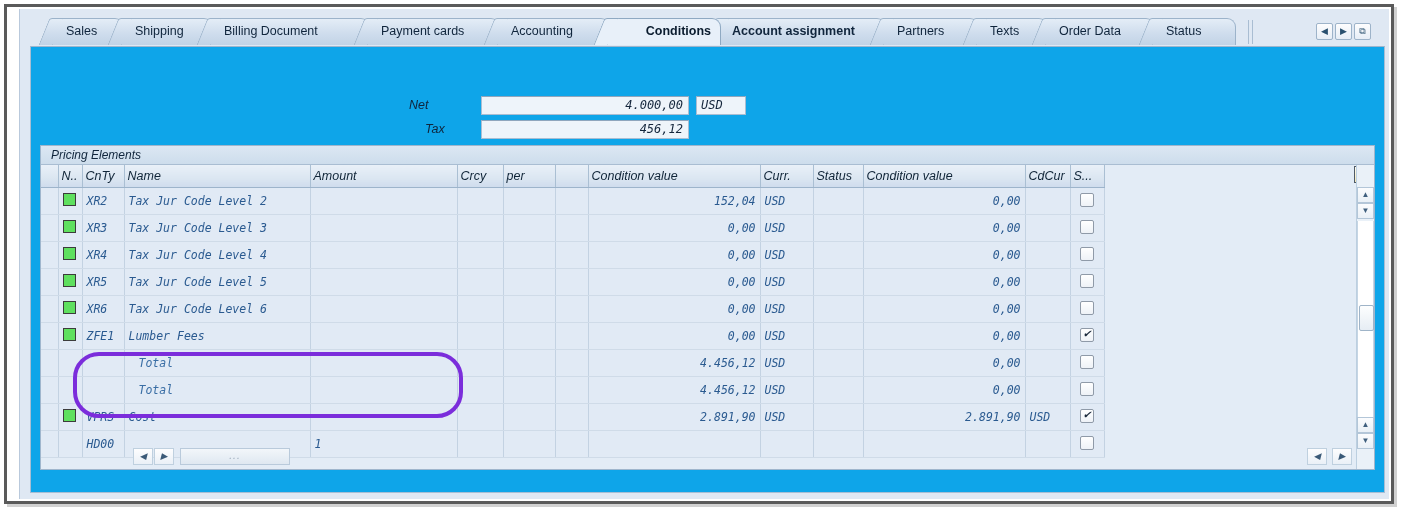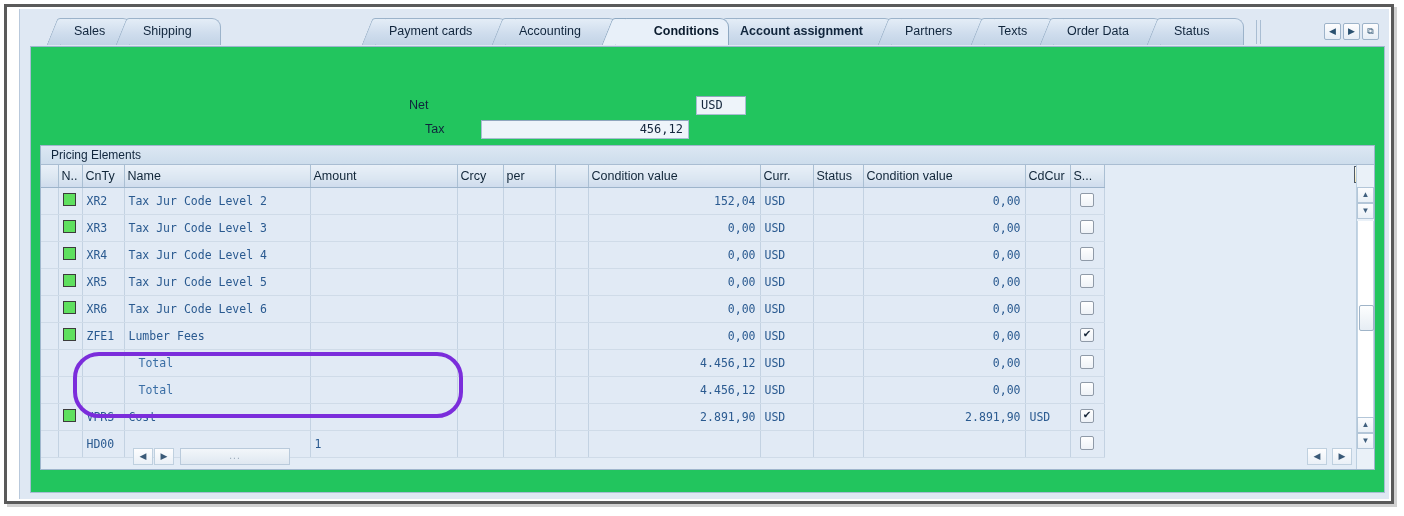--- a/index.html
+++ b/index.html
@@ -19,21 +19,21 @@
     box-sizing:border-box;
     box-shadow:3px 3px 0 rgba(0,0,0,.18);
   }
   #inner{
     position:absolute; left:12px; top:2px; right:2px; bottom:2px;
     background:#dfe8f3;
     border-left:1px solid #b9c9dc;
   }
   
   #tabstrip{
-    position:absolute; left:12px; top:0; right:0; height:38px;
+    position:absolute; left:4px; top:0; right:0; height:38px;
   }
   .tab{
     position:absolute; top:9px; height:27px;
     background:linear-gradient(to bottom,#e4edf7 0%,#cfdded 55%,#c2d3e6 100%);
     border:1px solid #9cb3ca;
     border-bottom:none;
     border-radius:2px 9px 0 0;
     box-sizing:border-box;
     padding:0 9px 0 13px;
     line-height:25px;
@@ -68,24 +68,25 @@
     border:1px solid #9db3c9;border-radius:2px;
     box-sizing:border-box;
     text-align:center;line-height:15px;font-size:9px;color:#29506f;
   }
   .tabsep{
     position:absolute;top:11px;width:1px;height:24px;background:#a9bdd2;
   }
   
   #panel{
     position:absolute;left:10px;top:37px;right:4px;bottom:6px;
-    background:#22c55e;
+    background:#0ea5e9;
     border:1px solid #a8bed4;
     border-top:1px solid #9db5cd;
     box-sizing:border-box;
+    font-style:italic;
   }
   .fldlabel{
     position:absolute;font-size:12.5px;color:#10253c;line-height:19px;
   }
   .fldbox{
     position:absolute;height:19px;
     background:#eef4fa;
     border:1px solid #a9bdd2;
     border-top-color:#8fa6bd;
     box-sizing:border-box;
@@ -248,40 +249,42 @@
 </style>
 </head>
 <body>
 
 <div id="window">
   <div id="inner">
 
     <div id="tabstrip">
       <div class="tab" style="left:28px;width:72px;"><span class="tlabel">Sales</span></div>
       <div class="tab" style="left:97px;width:92px;"><span class="tlabel">Shipping</span></div>
+      <div class="tab" style="left:186px;width:160px;"><span class="tlabel">Billing Document</span></div>
       <div class="tab" style="left:343px;width:133px;"><span class="tlabel">Payment cards</span></div>
       <div class="tab" style="left:473px;width:113px;"><span class="tlabel">Accounting</span></div>
       <div class="tab active" style="left:583px;width:114px;text-align:right;"><span class="tlabel">Conditions</span></div>
       <div class="tab" style="left:694px;width:168px;font-weight:bold;"><span class="tlabel">Account assignment</span></div>
       <div class="tab" style="left:859px;width:96px;"><span class="tlabel">Partners</span></div>
       <div class="tab" style="left:952px;width:72px;"><span class="tlabel">Texts</span></div>
       <div class="tab" style="left:1021px;width:110px;"><span class="tlabel">Order Data</span></div>
       <div class="tab" style="left:1128px;width:84px;"><span class="tlabel">Status</span></div>
 
       <div class="tabsep" style="left:1224px;"></div>
       <div class="tabsep" style="left:1228px;"></div>
 
       <div class="tabnav" style="left:1292px;"><span>◀</span></div>
       <div class="tabnav" style="left:1311px;"><span>▶</span></div>
       <div class="tabnav" style="left:1330px;"><span>⧉</span></div>
     </div>
 
     <div id="panel">
 
       <div class="fldlabel" style="left:378px;top:49px;">Net</div>
+      <div class="fldbox" style="left:450px;top:49px;width:208px;">4.000,00</div>
       <div class="fldunit" style="left:665px;top:49px;">USD</div>
 
       <div class="fldlabel" style="left:394px;top:73px;">Tax</div>
       <div class="fldbox" style="left:450px;top:73px;width:208px;">456,12</div>
 
       <div id="grid">
 
         <div id="gridcaption">Pricing Elements</div>
 
         <div id="tablewrap">

